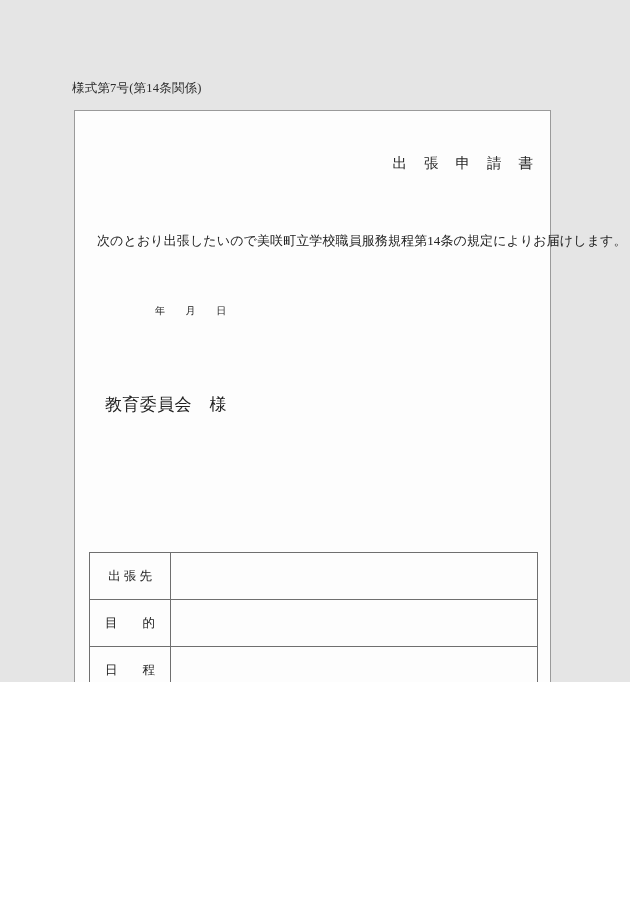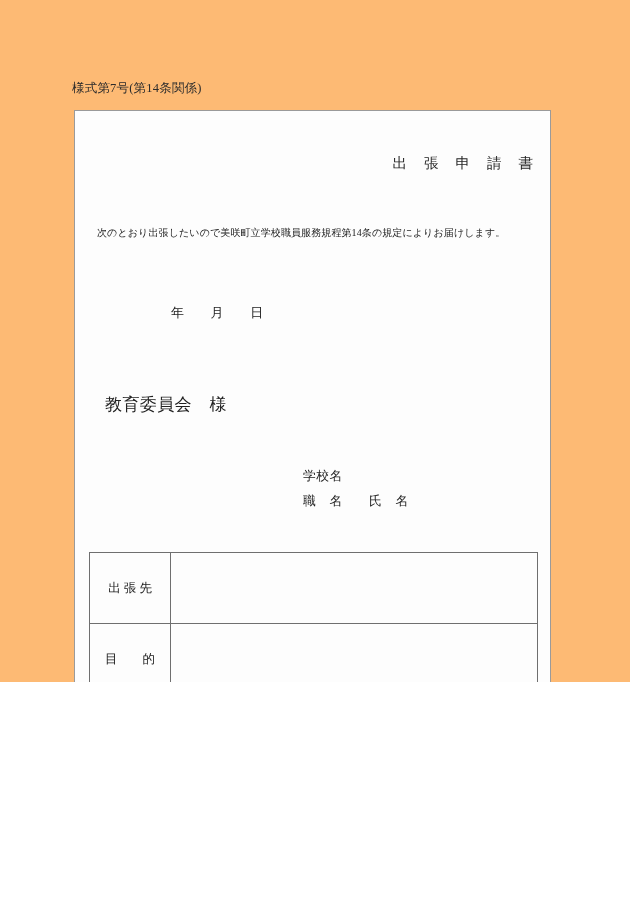--- a/index.html
+++ b/index.html
@@ -7,21 +7,21 @@
     padding: 0;
     background: #ffffff;
   }
   body {
     font-family: "Liberation Serif", "DejaVu Serif", serif;
   }
   .page {
     position: relative;
     width: 630px;
     height: 682px;
-    background: #fdba74;
+    background: #e5e5e5;
     overflow: hidden;
   }
 
   
   .form-number {
     position: absolute;
     left: 72px;
     top: 80px;
     font-size: 12.5px;
     color: #2b2b2b;
@@ -49,36 +49,35 @@
     text-align: right;
     font-size: 14.5px;
     color: #1f1f1f;
     letter-spacing: 17px;
     text-indent: 17px;
   }
 
   .statement {
     position: absolute;
     left: 22px;
-    top: 115px;
-    font-size: 10px;
+    top: 121px;
+    font-size: 13px;
     color: #222222;
     letter-spacing: 0.1px;
     white-space: nowrap;
   }
 
   .date-line {
     position: absolute;
     left: 80px;
     top: 193px;
-    font-size: 13px;
+    font-size: 10px;
     color: #222222;
     letter-spacing: 0.2px;
     white-space: nowrap;
-    margin-left: 16px;
   }
 
   .addressee {
     position: absolute;
     left: 30px;
     top: 282px;
     font-size: 17px;
     color: #222222;
     letter-spacing: 0.4px;
     white-space: nowrap;
@@ -111,21 +110,21 @@
     border: 1px solid #6f6f6f;
     height: 46px;
     padding: 0;
     vertical-align: middle;
   }
   .entry-table td.label {
     width: 62px;
     font-size: 12.5px;
     color: #222222;
     text-align: center;
-    padding: 12px 9px;
+    padding: 0 9px;
   }
   .entry-table td.label span {
     display: block;
     white-space: nowrap;
   }
   .entry-table td.value {
     background: #fdfdfd;
   }
 </style>
 </head>
@@ -138,24 +137,20 @@
   <div class="doc-frame">
 
     <div class="doc-title">出張申請書</div>
 
     <div class="statement">次のとおり出張したいので美咲町立学校職員服務規程第14条の規定によりお届けします。</div>
 
     <div class="date-line">年　　月　　日</div>
 
     <div class="addressee">教育委員会　様</div>
 
-    <div class="signature-block">
-      <span class="sig-line">学校名</span>
-      <span class="sig-line">職　名　　氏　名</span>
-    </div>
 
     <table class="entry-table">
       <tbody>
         <tr>
           <td class="label">
             <span>出 張 先</span>
           </td>
           <td class="value"></td>
         </tr>
         <tr>

